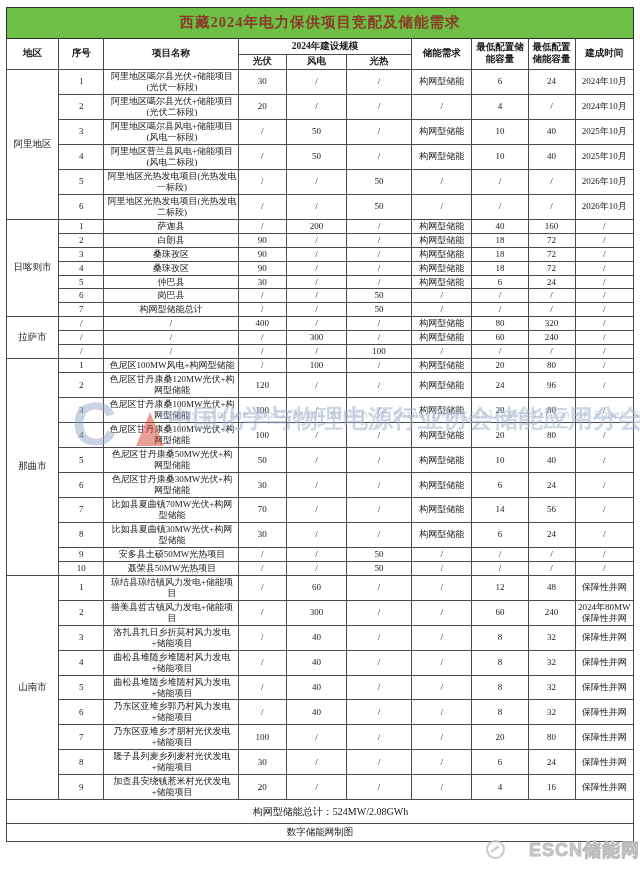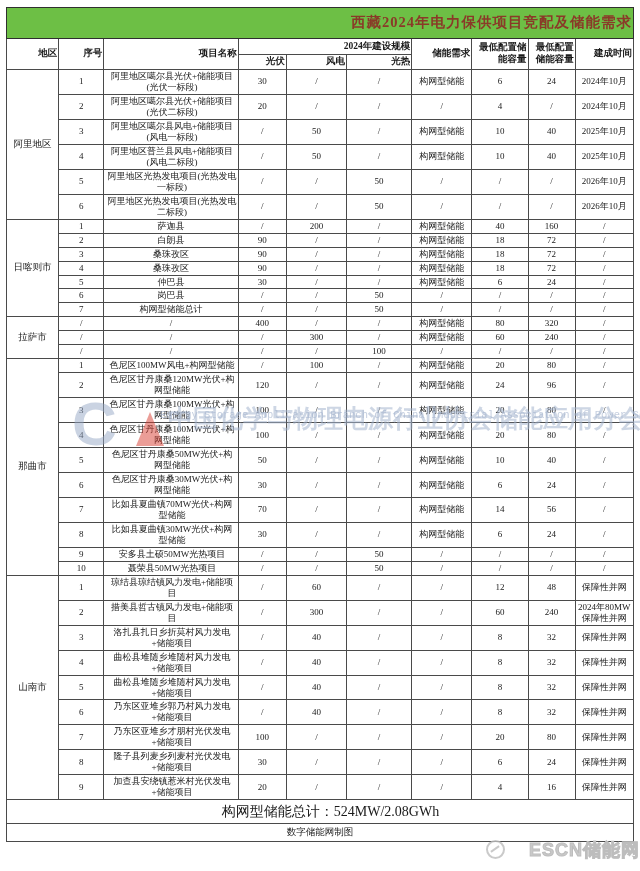--- a/index.html
+++ b/index.html
@@ -6,26 +6,26 @@
   body{width:640px;height:871px;position:relative;overflow:hidden;
        font-family:"Liberation Serif","DejaVu Serif",serif;color:#1a1a1a;}
   .page{position:absolute;left:6px;top:7px;width:628px;}
   table{border-collapse:collapse;table-layout:fixed;width:628px;}
   td,th{border:1px solid #4a4a4a;font-size:9px;line-height:1.22;
         padding:1px 1px;text-align:center;vertical-align:middle;
         overflow:hidden;word-break:break-all;font-weight:normal;}
   .title-band{background:#6dbf45;border:1.5px solid #2f2f2f;
               font-size:14.5px;font-weight:bold;color:#8a3a28;
               height:28px;letter-spacing:1px;}
-  thead th{font-weight:bold;font-size:9.5px;text-align:right;}
+  thead th{font-weight:bold;font-size:9.5px;}
   .grp{height:16px;padding-left:40px;}
   .sub{height:15px;}
   td.proj.left{text-align:center;padding-left:3px;}
   td.region{font-size:9.5px;}
-  .foot-total{height:21px;font-size:14px;padding-left:22px;}
+  .foot-total{height:21px;font-size:10px;padding-left:22px;}
   .foot-credit{height:15px;font-size:9.5px;margin-left:6px;}
   
   .wm{position:absolute;pointer-events:none;white-space:nowrap;}
   .wm-c{left:72px;top:388px;font-size:62px;font-weight:bold;
         color:rgba(150,168,198,0.50);font-family:"Liberation Sans",sans-serif;}
   .wm-a{left:136px;top:412px;width:0;height:0;
         border-left:14px solid transparent;border-right:14px solid transparent;
         border-bottom:34px solid rgba(215,60,48,0.50);}
   .wm-cn{left:168px;top:402px;font-size:25px;font-weight:bold;
          color:rgba(164,180,206,0.55);letter-spacing:0px;}

